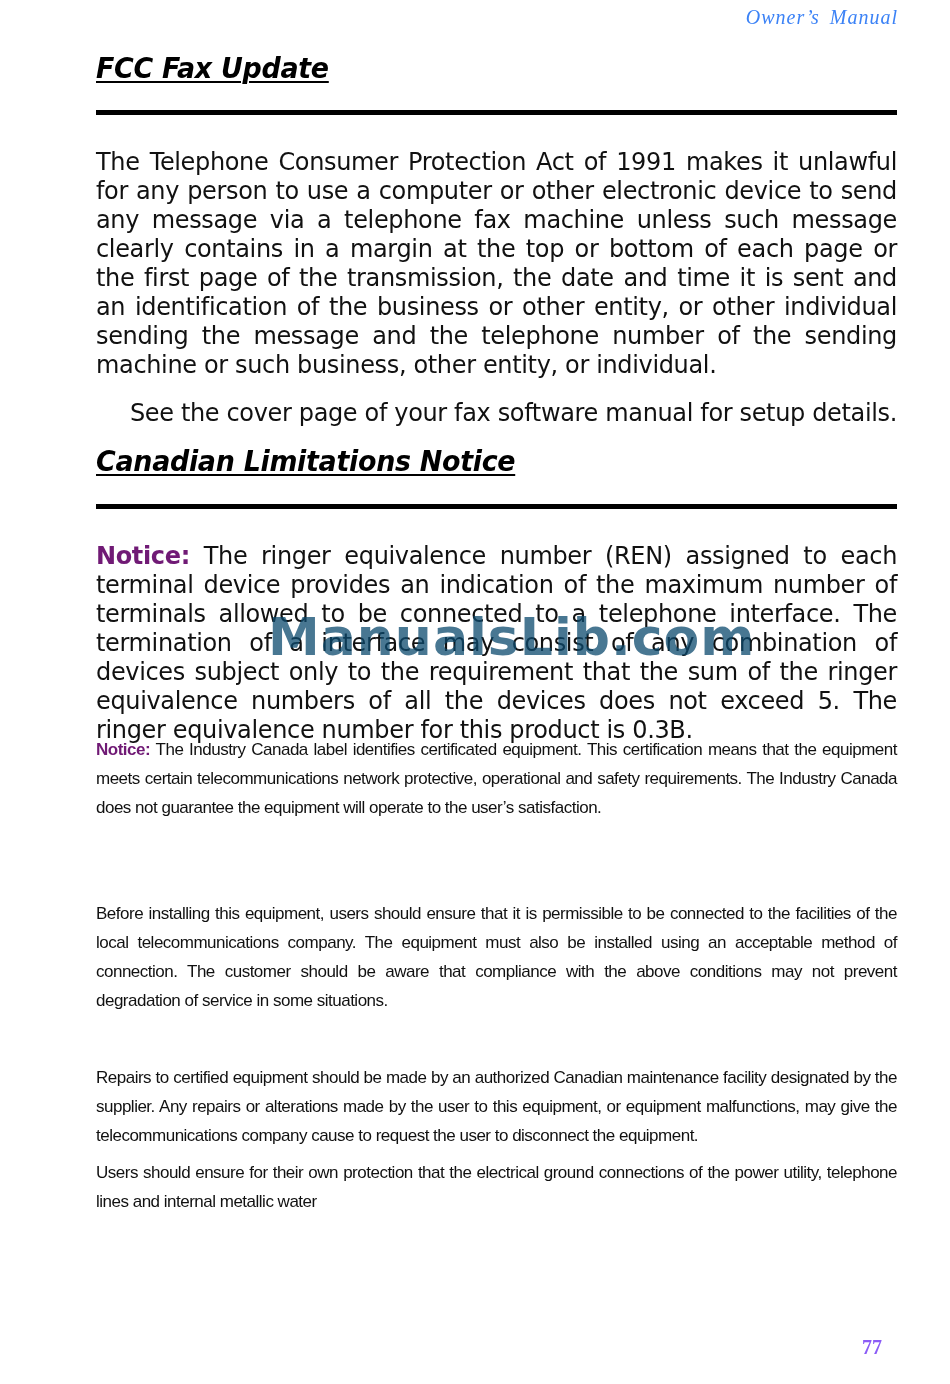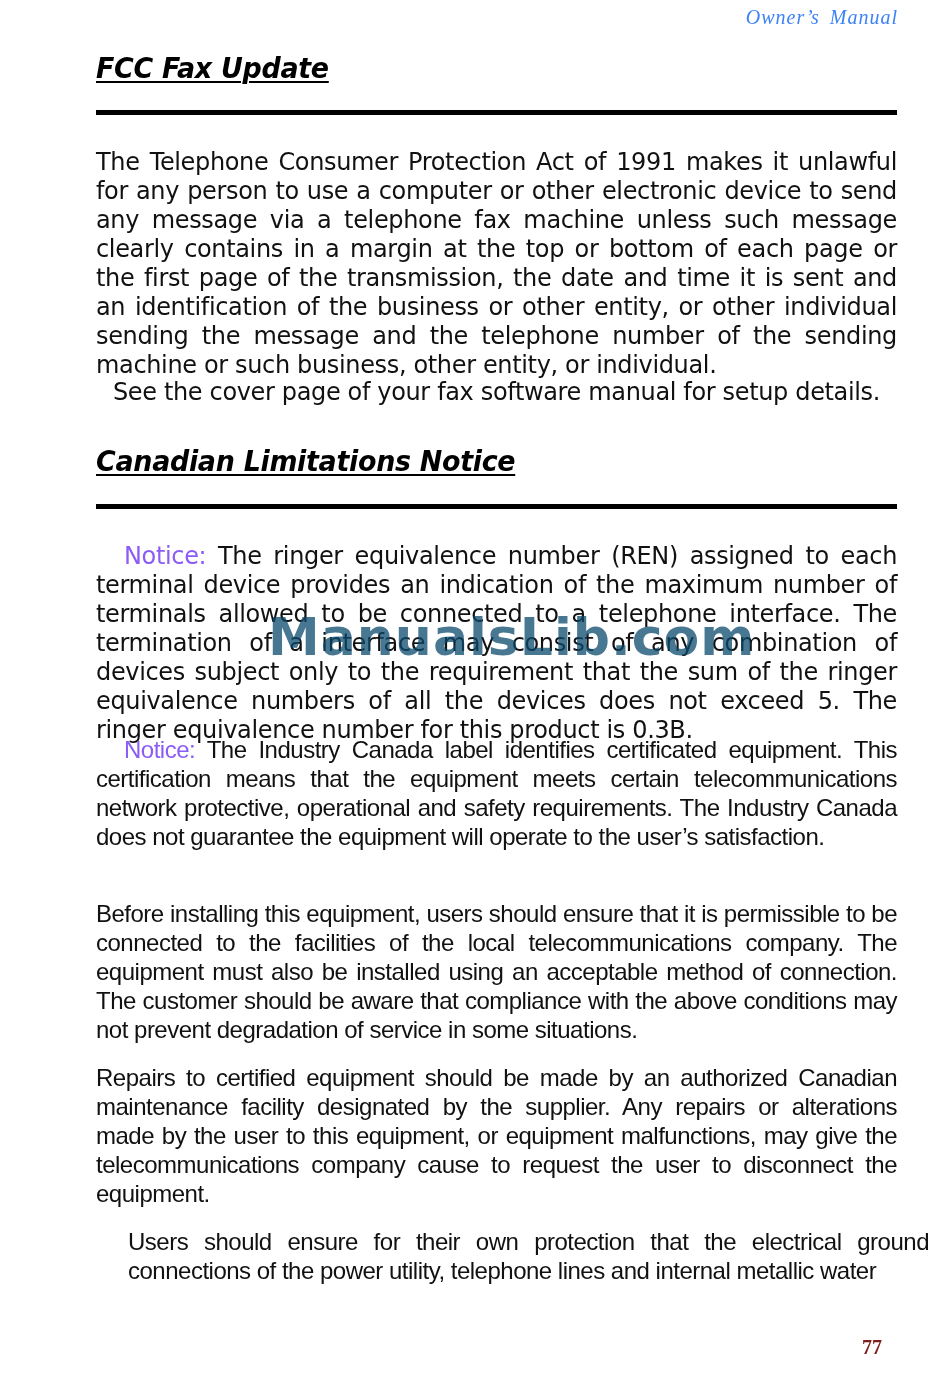--- a/index.html
+++ b/index.html
@@ -25,57 +25,57 @@
       position: absolute; left: 0; white-space: nowrap;
     }
     .rule {
       position: absolute; left: 0; width: 801px; height: 5px; background: #000;
     }
     .para {
       position: absolute; left: 0; width: 801px; margin: 0;
       font-size: 24px; line-height: 29px; text-align: justify;
       letter-spacing: -0.35px;
     }
-    .para b { font-weight: normal; color: #8b5cf6; margin-left: 28px; }
-    .narrow { font-family: "Liberation Sans Narrow", "Liberation Sans", sans-serif; font-size: 24px; letter-spacing: -0.5px; }
+    .para b { font-weight: bold; color: #701a75; }
+    .narrow { font-family: "Liberation Sans Narrow", "Liberation Sans", sans-serif; font-size: 17px; letter-spacing: -0.5px; }
     .watermark {
       position: absolute; left: 268px; top: 592px;
       font-family: "DejaVu Sans", sans-serif; font-weight: bold;
       font-size: 52px; color: #0c4a6e; opacity: 0.75; letter-spacing: 1px;
       pointer-events: none; white-space: nowrap; margin-top: 15px;
     }
     .page-number {
       position: absolute; top: 1336px; left: 862px;
       font-family: "Liberation Serif", serif; font-weight: bold;
-      font-size: 20px; color: #7f1d1d; text-align: center;
+      font-size: 20px; color: #8b5cf6; text-align: center;
     }
   </style>
 </head>
 <body>
 
 <div class="running-header">Owner’s  Manual</div>
 
 <div class="content">
 
   <h2 class="section-title" style="top:52px;">FCC Fax Update</h2>
   <div class="rule" style="top:110px;"></div>
 
   <p class="para" style="top:148px;"><span>The Telephone Consumer Protection Act of 1991 makes it unlawful for any person to use a computer or other electronic device to send any message via a telephone fax machine unless such message clearly contains in a margin at the top or bottom of each page or the first page of the transmission, the date and time it is sent and an identification of the business or other entity, or other individual sending the message and the telephone number of the sending machine or such business, other entity, or  individual.</span></p>
 
-  <p class="para" style="top:378px; text-align:center;"><span>See the cover page of your fax software manual for setup details.</span></p>
+  <p class="para" style="top:399px; text-align:right;"><span>See the cover page of your fax software manual for setup details.</span></p>
 
   <h2 class="section-title" style="top:445px;">Canadian  Limitations  Notice</h2>
   <div class="rule" style="top:504px;"></div>
 
   <p class="para" style="top:542px;"><b>Notice:</b><span> The ringer equivalence number (REN) assigned to each terminal device provides an indication of the maximum number of terminals allowed to be connected to a telephone interface.  The termination of a interface may consist of any combination of devices subject only to the requirement that the sum of the ringer equivalence numbers of all the devices does not exceed 5.  The ringer equivalence number for this product is 0.3B.</span></p>
 
   <p class="para narrow" style="top:735px;"><b>Notice:</b><span> The Industry Canada label identifies certificated equipment. This certification means that the equipment meets certain telecommunications network protective, operational and safety requirements. The Industry Canada does not guarantee the equipment will operate to the user’s satisfaction.</span></p>
 
   <p class="para narrow" style="top:899px;"><span>Before installing this equipment, users should ensure that it is permissible to be connected to the facilities of the local telecommunications company. The equipment must also be installed using an acceptable method of connection. The customer should be aware that compliance with the above conditions may not prevent degradation of service in some situations.</span></p>
 
   <p class="para narrow" style="top:1063px;"><span>Repairs to certified equipment should be made by an authorized Canadian maintenance facility designated by the supplier. Any repairs or alterations made by the user to this equipment, or equipment malfunctions, may give the telecommunications company cause to request the user to disconnect the equipment.</span></p>
 
-  <p class="para narrow" style="top:1227px;margin-left:32px;"><span>Users should ensure for their own protection that the electrical ground connections of the power utility, telephone lines and internal metallic water</span></p>
+  <p class="para narrow" style="top:1158px;"><span>Users should ensure for their own protection that the electrical ground connections of the power utility, telephone lines and internal metallic water</span></p>
 </div>
 
 <div class="watermark">ManualsLib.com</div>
 
 <div class="page-number">77</div>
 
 </body></html>

